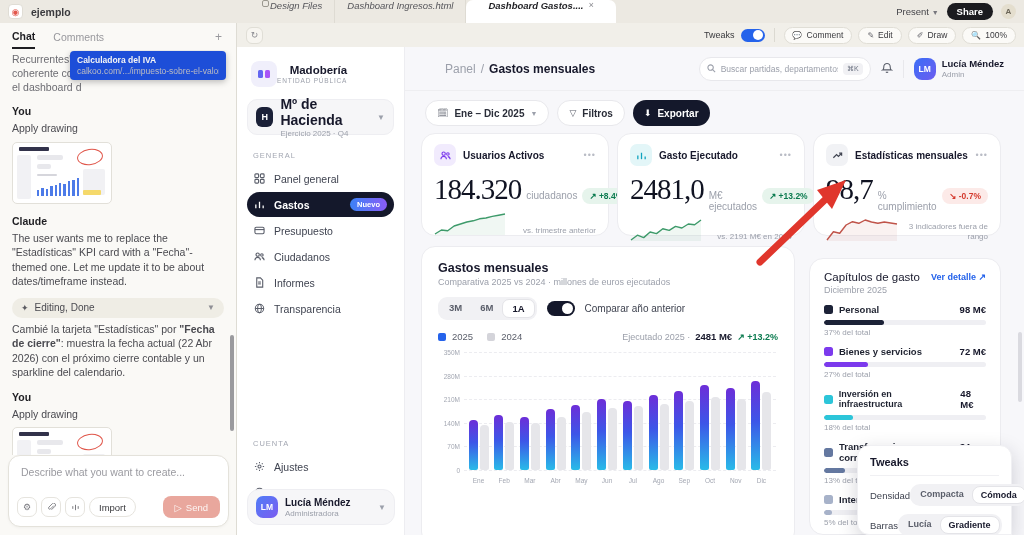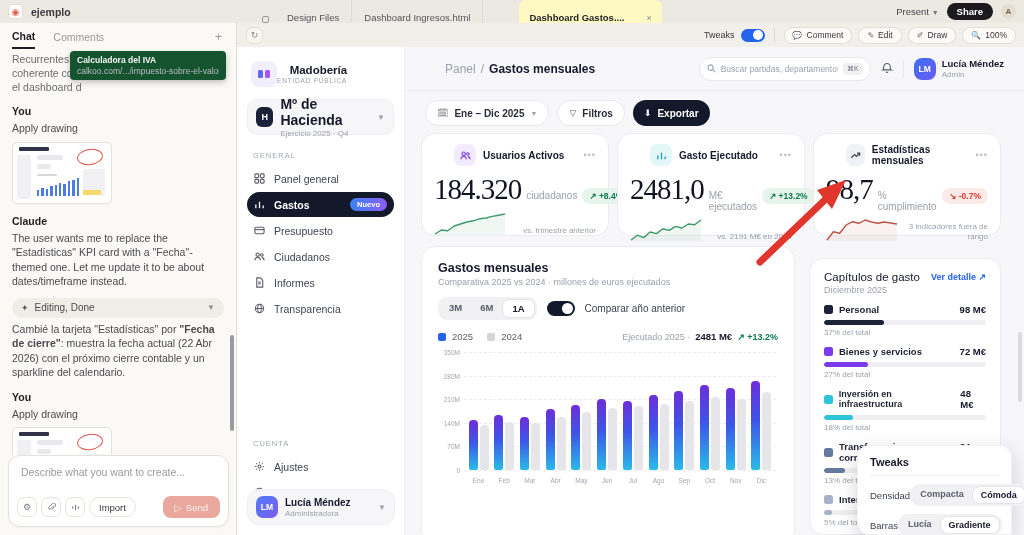--- a/index.html
+++ b/index.html
@@ -3,23 +3,23 @@
 <meta charset="utf-8">
 <style>
   * { box-sizing: border-box; margin: 0; padding: 0; }
   html,body { width:1024px; height:535px; overflow:hidden; font-family:"Liberation Sans",sans-serif; background:#ECE9E2; color:#27272A; }
 
   
   #topbar { position:absolute; left:0; top:0; width:1024px; height:23px; background:#ECE9E2; display:flex; align-items:center; }
   .logo-sq { width:15px; height:15px; background:#fff; border-radius:4px; margin-left:8px; display:flex; align-items:center; justify-content:center; font-size:9px; color:#E2574C; border:1px solid #E0DDD5;}
   #app-title { font-size:10.5px; font-weight:bold; margin-left:8px; color:#3A3A3E; }
   .ftabs { position:absolute; left:250px; top:0; height:23px; display:flex; align-items:center; }
-  .ftab { font-size:9.5px; color:#55555A; padding:0 12px; height:23px; display:flex; align-items:flex-end; gap:18px; border-right:1px solid #DEDBD3; }
+  .ftab { font-size:9.5px; color:#55555A; padding:0 12px; height:23px; display:flex; align-items:flex-start; gap:1px; border-right:1px solid #DEDBD3;font-style:italic; }
   .ftab .sq { width:7px; height:7px; border:1px solid #9B988F; border-radius:2px; display:inline-block;}
-  .ftab.active { background:#fef9c3; border-radius:7px 7px 0 0; border-right:none; color:#1E1E22; font-weight:bold; padding:0 10px;margin-left:36px; }
+  .ftab.active { background:#ffffff; border-radius:7px 7px 0 0; border-right:none; color:#1E1E22; font-weight:bold; padding:0 22px; }
   .ftab.active .x { color:#8A8A90; font-weight:normal; font-size:9px; margin-left:4px;}
   #topbar-right { position:absolute; right:8px; top:0; height:23px; display:flex; align-items:center; gap:8px; }
   #present { font-size:9.5px; color:#45454A; }
   #present .chev { font-size:7px; color:#77777D;}
   #share-btn { background:#1B1B1F; color:#fff; font-size:9.5px; padding:3px 10px; border-radius:10px; font-weight:bold;}
   #tb-avatar { width:15px; height:15px; border-radius:50%; background:#E4DECE; color:#6B6557; font-size:8px; display:flex; align-items:center; justify-content:center; font-weight:bold; }
 
   
   #chat { position:absolute; left:0; top:23px; width:237px; height:512px; background:#FAF9F6; border-right:1px solid #DEDCD4; }
   #chat-tabs { height:27px; display:flex; align-items:center; padding:0 12px; gap:18px; position:relative; }
@@ -36,21 +36,21 @@
   .thumb .t-line { position:absolute; width:20px; height:2px; background:#D6D6DC; border-radius:1px;}
   .thumb .t-pill { position:absolute; height:5px; background:#E8E8EC; border-radius:2px;}
   .thumb .t-bars { position:absolute; left:24px; bottom:7px; width:42px; height:18px; display:flex; align-items:flex-end; gap:2px;}
   .thumb .t-bars i { width:3px; background:#4D7BE8; display:block;}
   .thumb .t-red { position:absolute; right:8px; top:6px; width:26px; height:16px; border:1.5px solid #E0564A; border-radius:50%; transform:rotate(-8deg);}
   .thumb .t-ylw { position:absolute; right:10px; bottom:8px; width:18px; height:5px; background:#F5D96B; border-radius:1px;}
   .thumb .t-box { position:absolute; right:6px; top:26px; width:22px; height:26px; background:#F1F1F4; border-radius:2px;}
   .chip { margin-top:9px; height:20px; background:#EFEDE5; border-radius:10px; display:flex; align-items:center; padding:0 9px; gap:6px; font-size:10px; color:#4A4A50; }
   .chip .chev { margin-left:auto; color:#8F8F95; font-size:8px; }
   .chip .spark-ic { font-size:9px; color:#5A5A60; }
-  #tooltip { position:absolute; left:58px; top:-1px; width:156px; background:#14532d; border-radius:4px; padding:4px 7px; z-index:5; box-shadow:0 2px 6px rgba(0,0,0,.25); }
+  #tooltip { position:absolute; left:58px; top:-1px; width:156px; background:#1d4ed8; border-radius:4px; padding:4px 7px; z-index:5; box-shadow:0 2px 6px rgba(0,0,0,.25); }
   #tooltip .tt1 { font-size:8.5px; color:#F4F4F5; font-weight:bold;}
   #tooltip .tt2 { font-size:8.5px; color:#BCBCC2; margin-top:1px; white-space:nowrap; overflow:hidden;}
   #chat-scroll { position:absolute; right:2px; top:312px; width:4px; height:96px; background:#7A7A80; border-radius:2px; opacity:.75;}
   #composer { position:absolute; left:8px; top:432px; width:221px; height:72px; background:#FFFFFF; border:1px solid #E4E2DB; border-radius:12px; box-shadow:0 1px 3px rgba(0,0,0,.04); }
   #composer input { border:none; outline:none; width:190px; margin:10px 0 0 12px; font-size:10.5px; color:#3A3A3E; background:transparent; font-family:"Liberation Sans",sans-serif;}
   #composer input::placeholder { color:#9A9AA0; }
   #composer-row { position:absolute; left:8px; bottom:8px; right:8px; display:flex; align-items:center; gap:4px;}
   .comp-ic { width:20px; height:20px; border:1px solid #E6E4DE; border-radius:7px; display:flex; align-items:center; justify-content:center; color:#7A7A80; font-size:9px; background:#fff;}
   #import-btn { height:20px; border:1px solid #E6E4DE; border-radius:10px; padding:0 9px; font-size:9.5px; color:#3A3A3E; display:flex; align-items:center; background:#fff;}
   #send-btn { margin-left:auto; height:22px; background:#E9A79D; color:#FDF6F4; border-radius:8px; padding:0 12px; font-size:9.5px; display:flex; align-items:center; gap:4px; }
@@ -106,21 +106,21 @@
   #hdr-role { font-size:8px; color:#9CA0AB; margin-left:6px; margin-top:1px;}
 
   #filterrow { position:absolute; left:20px; top:53px; display:flex; gap:8px; }
   .fpill { height:26px; background:#fff; border:1px solid #E8E8EC; border-radius:13px; display:flex; align-items:center; gap:6px; padding:0 11px; font-size:10px; font-weight:bold; color:#2A2D38; }
   .fpill .ic { color:#5A5E6A; font-size:9px; font-weight:normal;}
   .fpill .chev { color:#9CA0AB; font-size:7px; font-weight:normal;}
   #export-pill { background:#14182B; color:#fff; border:none; }
   #export-pill .ic { color:#fff; }
 
   .kpi { position:absolute; top:86px; width:188px; height:103px; background:#fff; border:1px solid #ECECF0; border-radius:14px; padding:10px 12px; }
-  .kpi-top { display:flex; align-items:center; gap:7px;margin-left:20px; }
+  .kpi-top { display:flex; align-items:center; gap:7px; }
   .kpi-ic { width:22px; height:22px; border-radius:7px; display:flex; align-items:center; justify-content:center; }
   .kpi-title { font-size:10px; font-weight:bold; color:#17182B; }
   .kpi-dots { margin-left:auto; color:#B9BCC5; font-size:9px; letter-spacing:1px;}
   .kpi-mid { display:flex; align-items:baseline; margin-top:7px; gap:5px;}
   .kpi-val { font-family:"Liberation Serif","DejaVu Serif",serif; font-size:29px; color:#101322; letter-spacing:-1px; }
   .kpi-unit { font-size:10px; color:#9CA0AB; line-height:11px;}
   .kpi-badge { margin-left:auto; font-size:8.5px; font-weight:bold; border-radius:9px; padding:3px 7px; white-space:nowrap;}
   .kpi-badge.up { color:#0B7B4F; background:#E6F4EC; }
   .kpi-badge.down { color:#D43A2E; background:#FCEAE8; }
   .kpi-bot { display:flex; align-items:flex-end; margin-top:4px; }

